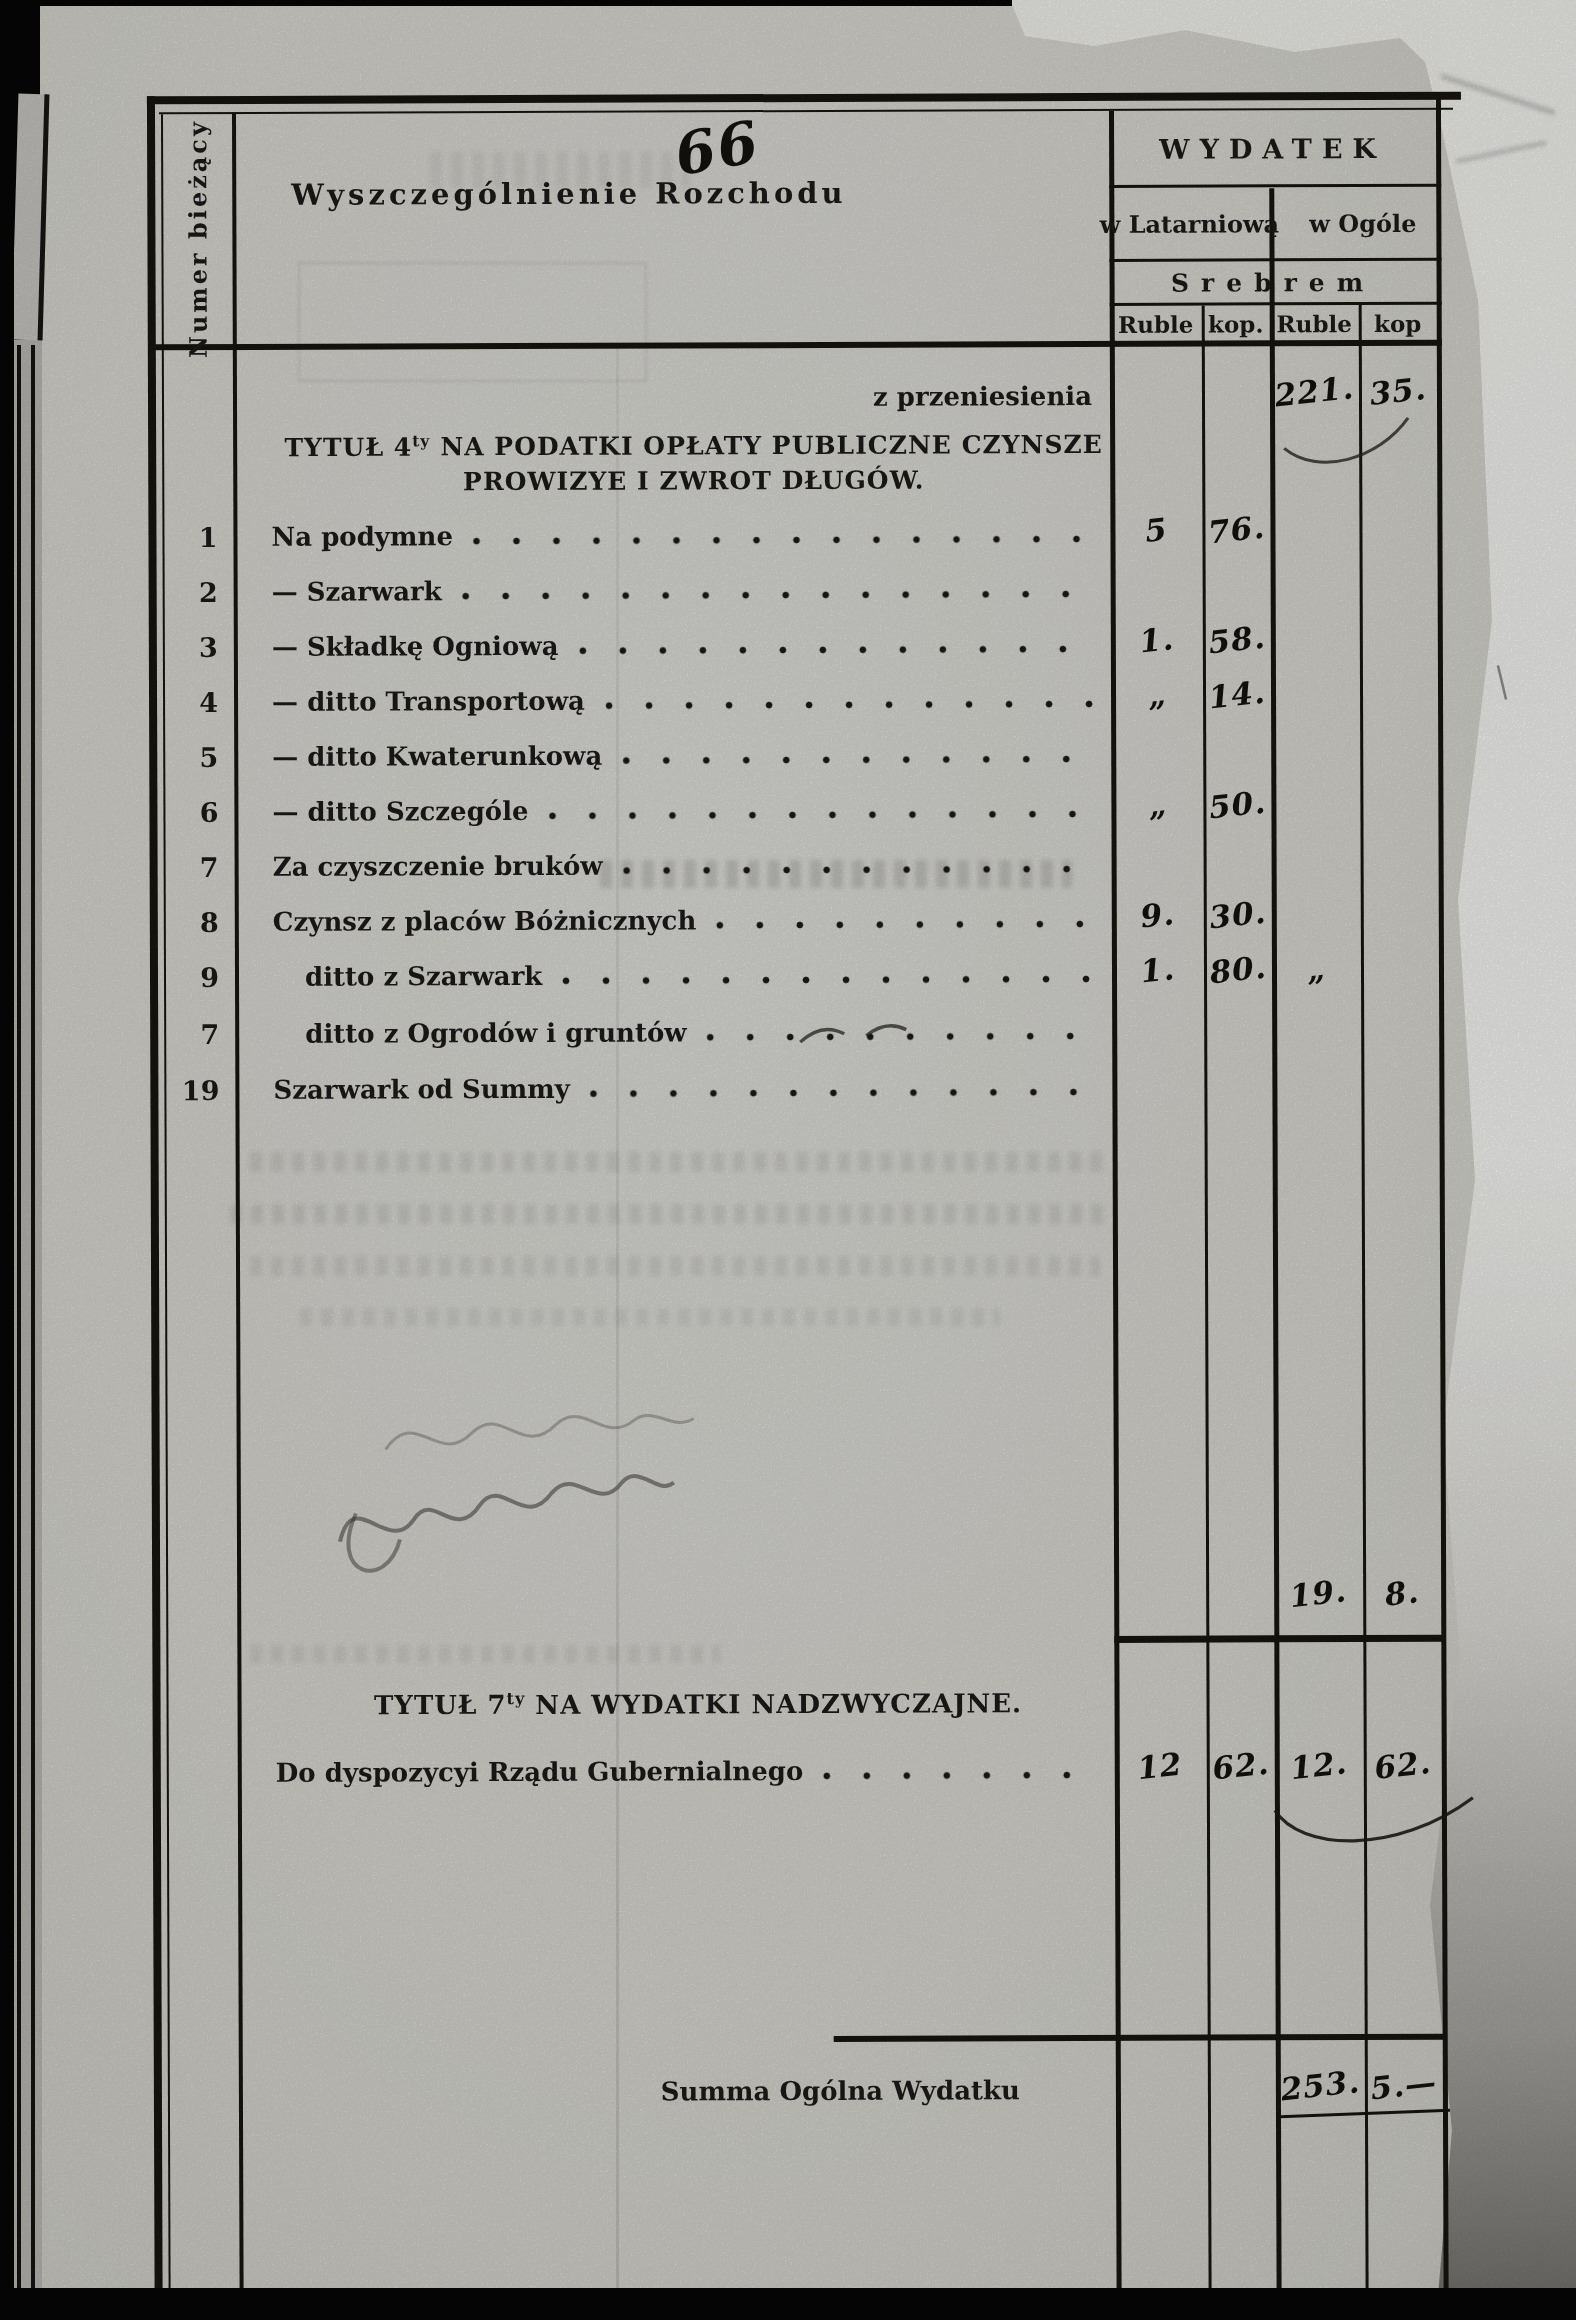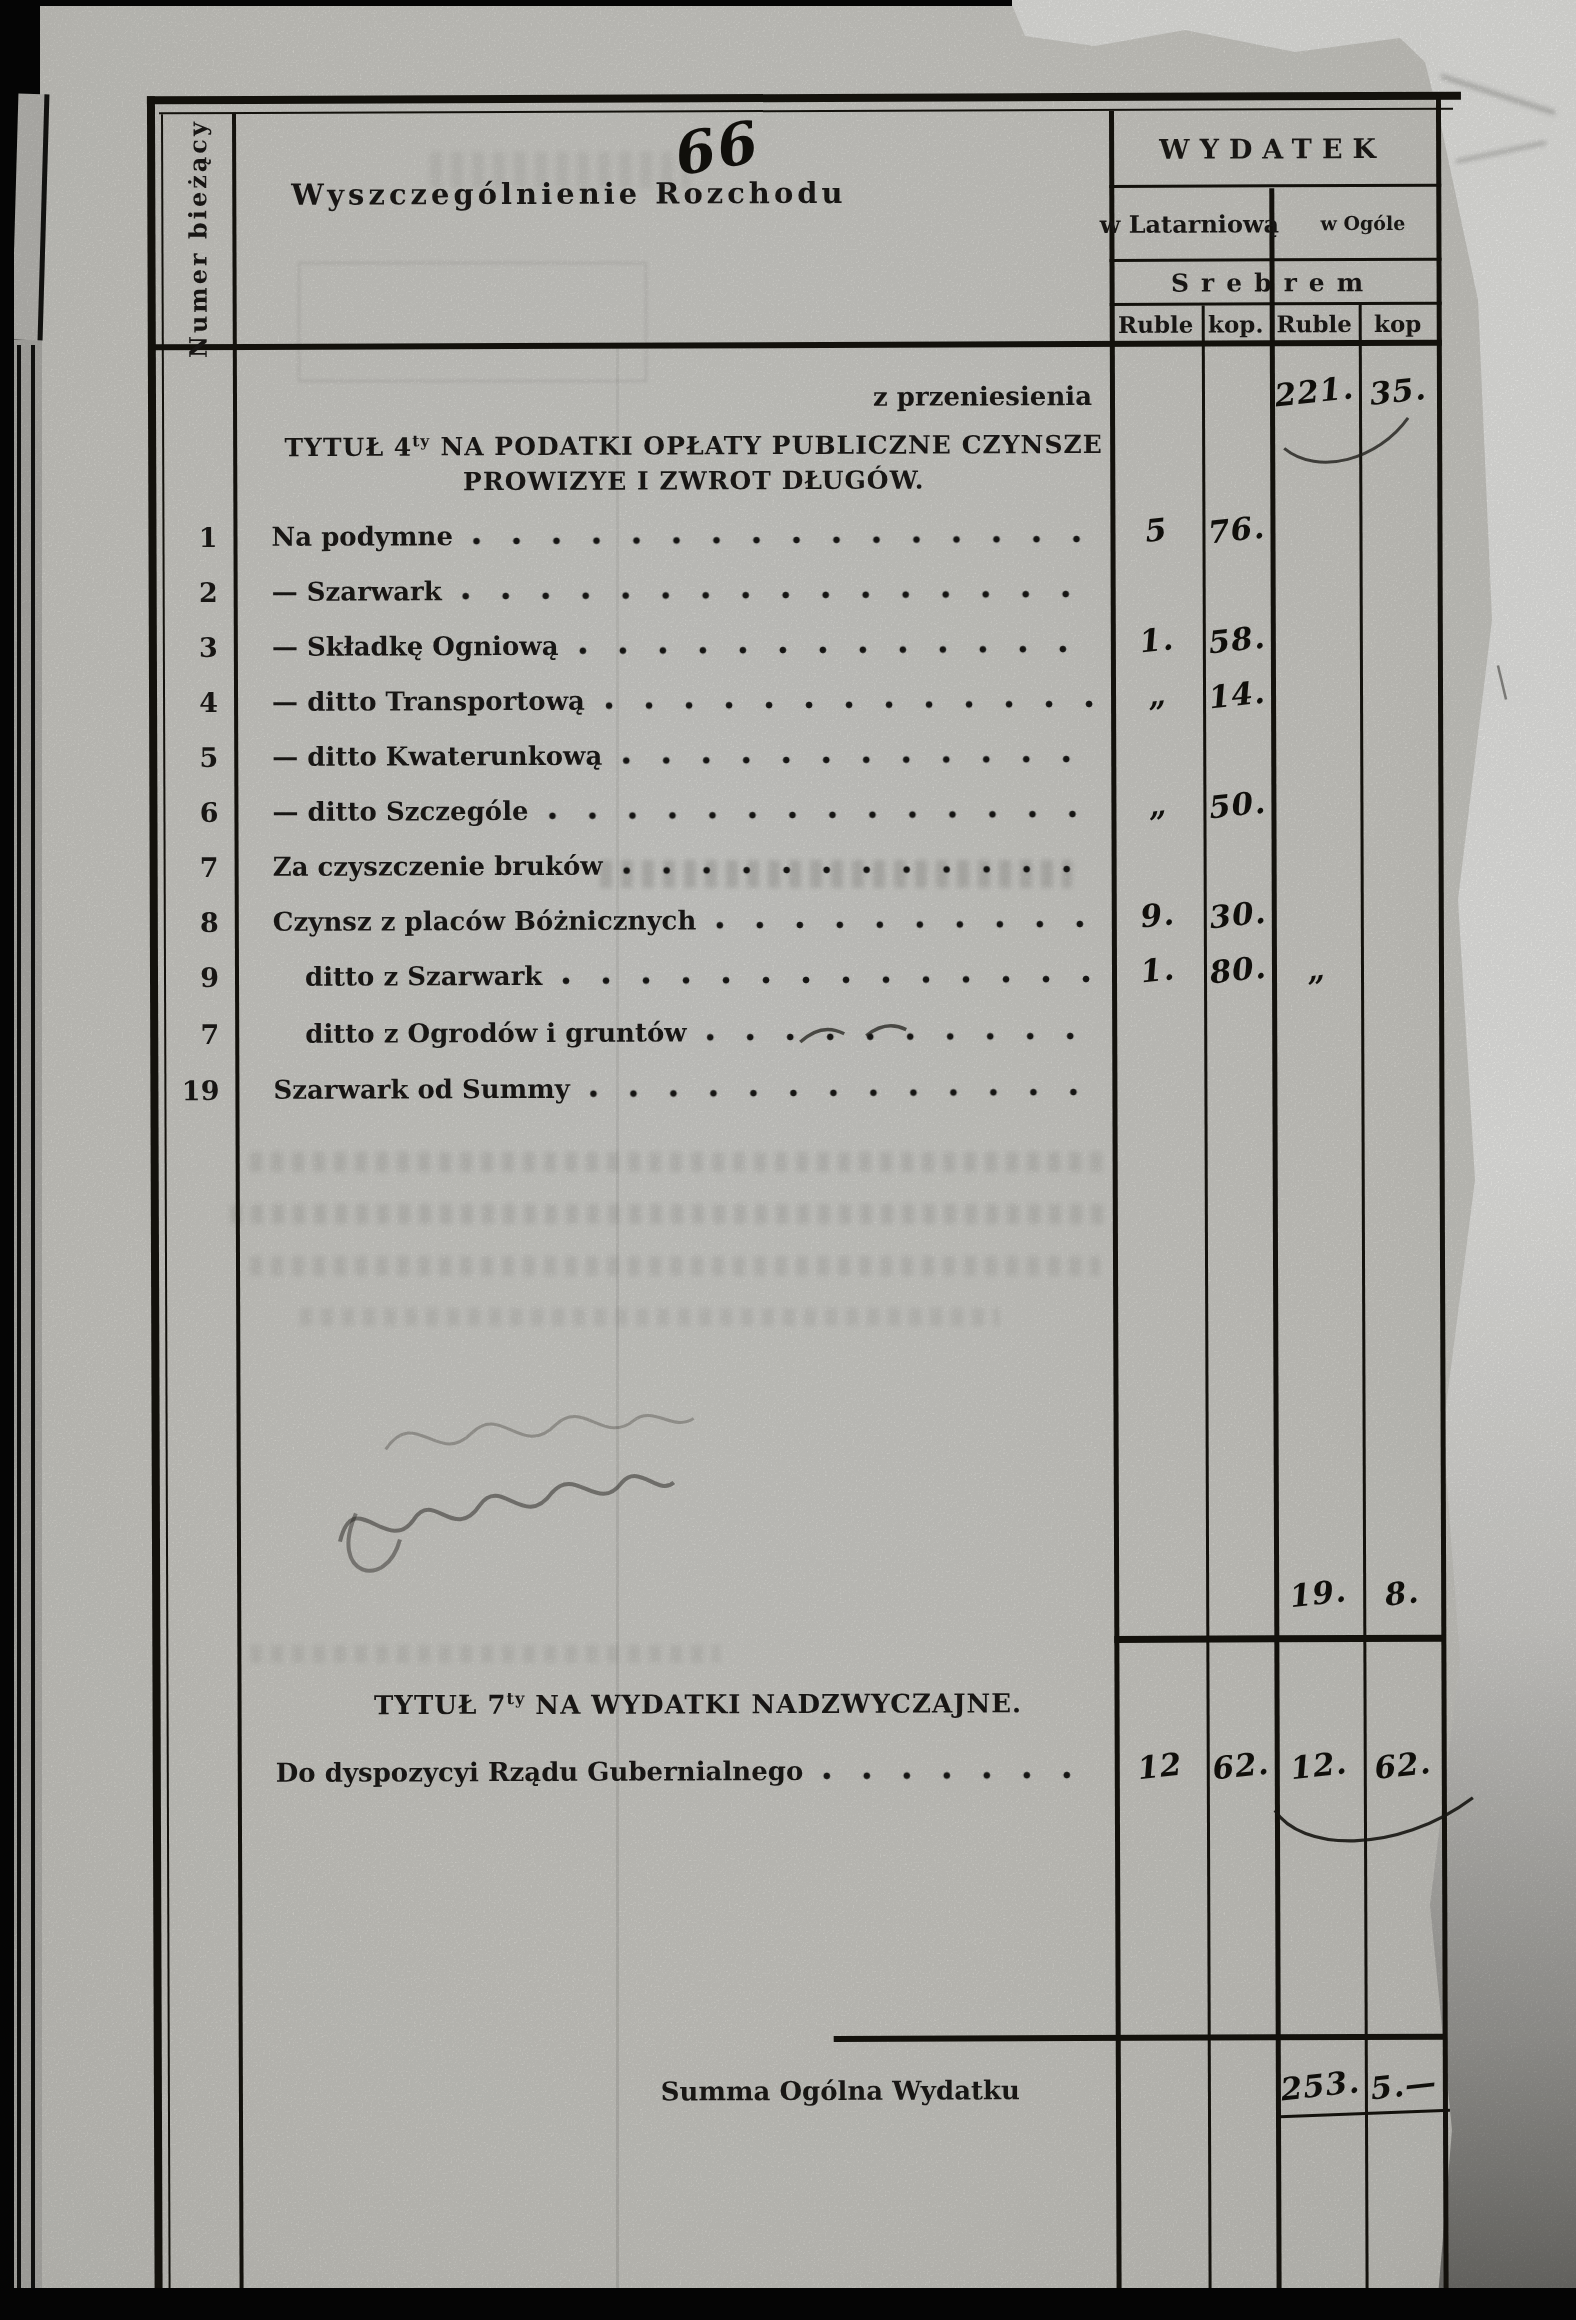--- a/index.html
+++ b/index.html
@@ -105,21 +105,21 @@
     <div class="ln" style="left:828px;top:2036px;width:612px;height:6px;"></div>
     <div class="ln" style="left:1274px;top:2114px;width:170px;height:3px;transform:rotate(-2deg);"></div>
 
     <div class="vlabel">
       <span class="vtext">Numer bieżący</span>
     </div>
     <div class="doctitle">Wyszczególnienie Rozchodu</div>
     <div class="pageno">66</div>
     <div class="hcell" style="left:1110px;top:115px;width:327px;height:70px;font-size:27px;letter-spacing:10px;">WYDATEK</div>
     <div class="hcell" style="left:1110px;top:192px;width:160px;height:66px;font-size:24px;">w Latarniową</div>
-    <div class="hcell" style="left:1270px;top:192px;width:187px;height:66px;font-size:19px;">w Ogóle</div>
+    <div class="hcell" style="left:1270px;top:192px;width:187px;height:66px;font-size:24px;">w Ogóle</div>
     <div class="hcell" style="left:1110px;top:264px;width:327px;height:40px;font-size:25px;letter-spacing:12px;">Srebrem</div>
     <div class="hcell" style="left:1110px;top:308px;width:92px;height:34px;font-size:23px;">Ruble</div>
     <div class="hcell" style="left:1202px;top:308px;width:68px;height:34px;font-size:23px;">kop.</div>
     <div class="hcell" style="left:1270px;top:308px;width:89px;height:34px;font-size:23px;">Ruble</div>
     <div class="hcell" style="left:1359px;top:308px;width:78px;height:34px;font-size:23px;">kop</div>
 
     <div class="row" style="top:368px;">
       <div class="rnum"></div>
       <div class="rdesc rright">
           <span>z przeniesienia</span>

